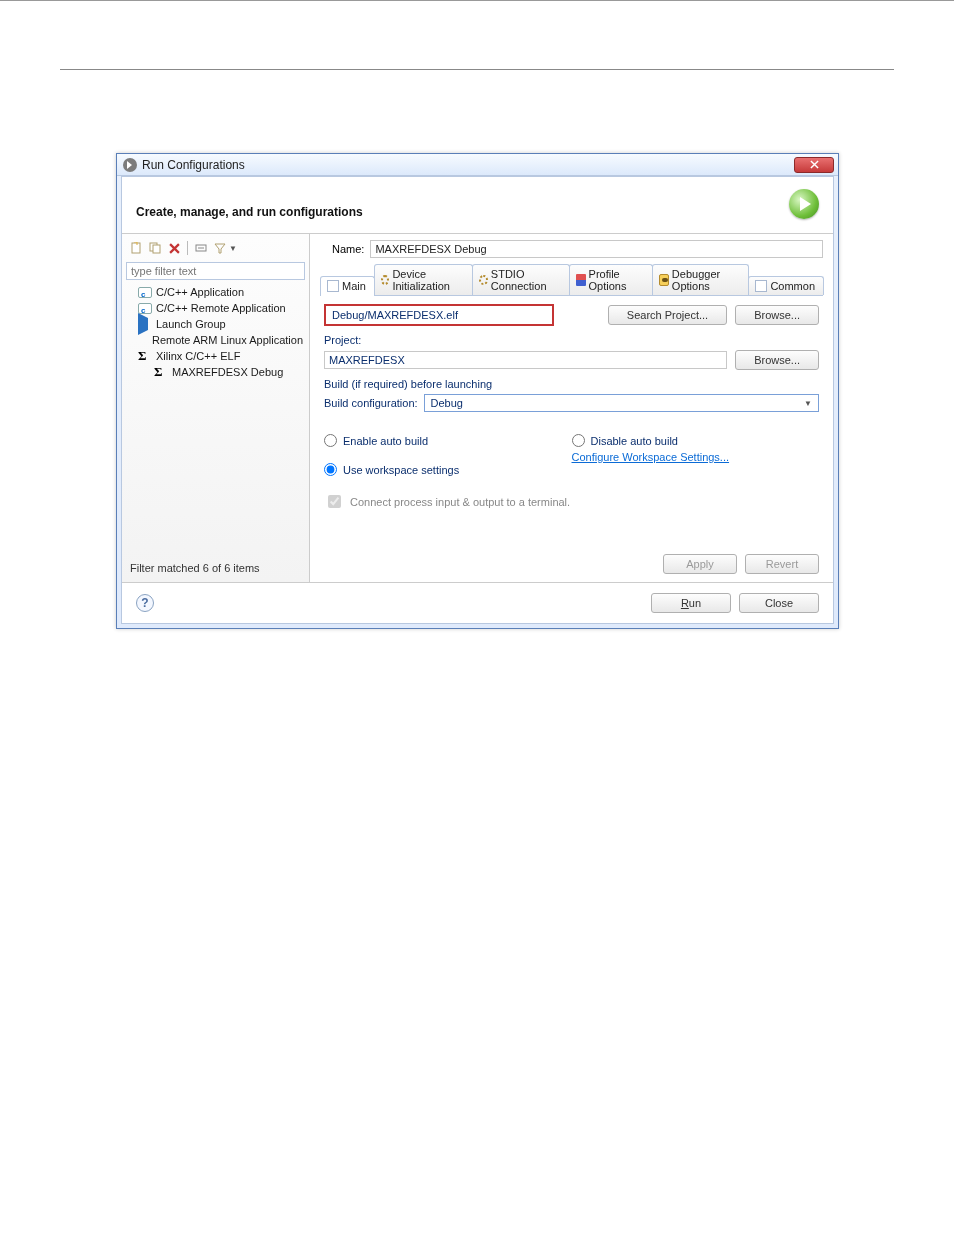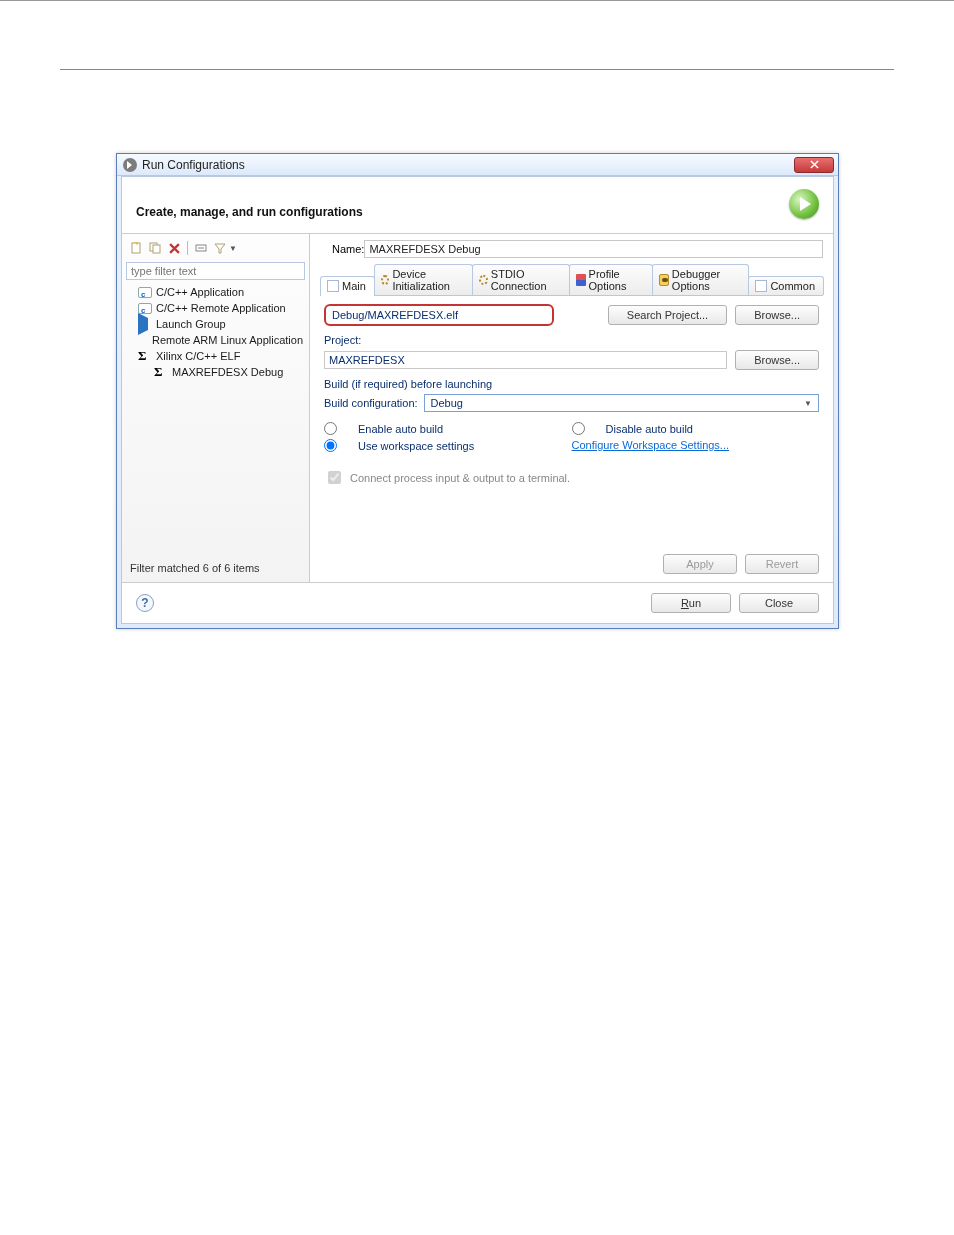--- a/index.html
+++ b/index.html
@@ -88,21 +88,21 @@
   .ti-icon { width:14px; height:12px; display:inline-block; }
   .ic-capp { width:14px; height:11px; border:1px solid #8aa; border-radius:2px; background:#fff; }
   .ic-capp::after { content:"c"; font-size:8px; color:#06c; position:relative; left:2px; top:-1px; font-weight:bold; }
   .ic-launch { width:0; height:0; border-left:10px solid #2a72c2; border-top:5px solid transparent; border-bottom:5px solid transparent; }
   .ic-arm { width:11px; height:11px; background:#c43434; border-radius:1px; }
   .ic-sigma { color:#000; font-weight:bold; font-size:13px; line-height:11px; font-family:"Times New Roman"; }
   .filter-status { font-size:11px; color:#333; padding:6px 4px 2px; }
   .right-pane {
     flex:1; display:flex; flex-direction:column; padding:6px 10px 8px; background:#fff;
   }
-  .name-row { display:flex; align-items:center; font-size:11px; margin-bottom:6px;padding-left:12px; }
+  .name-row { display:flex; align-items:center; gap:6px; font-size:11px; margin-bottom:6px;padding-left:12px; }
   .name-row input {
     flex:1; border:1px solid #c8c8c8; font-size:11px; padding:2px 4px; color:#222;
   }
   .tabs {
     display:flex; align-items:flex-end; gap:0; border-bottom:1px solid #b8c8e0;
     font-size:11px;
   }
   .tab {
     display:flex; align-items:center; gap:3px; padding:3px 8px 3px 6px;
     border:1px solid #b8c8e0; border-bottom:none; margin-right:-1px;
@@ -119,41 +119,41 @@
   .ic-prof { background:linear-gradient(#e05050 50%,#4060d0 50%); border-radius:1px; }
   .ic-bug { background:#f6cf5a; border:1px solid #b48b2d; border-radius:2px; position:relative; }
   .ic-bug::after { content:""; position:absolute; top:3px; left:2px; width:6px; height:4px; background:#6a5015; border-radius:2px; }
   .ic-com { border:1px solid #a8b8d0; background:#fff; }
 
   .panel-body {
     flex:1; padding:8px 4px 0; font-size:11px; color:#0b2f6e;
   }
   .row { display:flex; align-items:center; gap:8px; margin-bottom:8px; }
   .app-input {
-    border:2px solid #c43434; border-radius:6px; padding:3px 6px;
+    border:2px solid #c43434; border-radius:0; padding:3px 6px;
     font-size:11px; color:#0b2f6e; background:#fff; width:230px;
   }
   .btn {
     font-size:11px; padding:3px 18px; border:1px solid #b0b0b0; border-radius:3px;
     background:linear-gradient(#fdfdfd,#e8e8e8); color:#333; min-width:74px; text-align:center;
     cursor:default;
   }
   .btn.disabled { color:#9a9a9a; }
   .proj-input {
     flex:1; border:1px solid #c8c8c8; font-size:11px; padding:2px 4px; color:#0b2f6e;
   }
   .section-label { color:#0b2f6e; margin:6px 0 4px; }
   .build-row { display:flex; align-items:center; gap:6px; margin-bottom:10px; }
   .select-shell {
     border:1px solid #7aa0d8; padding:2px 6px; display:flex; align-items:center; gap:6px;
     flex:1; background:#fff; justify-content:space-between;
   }
   .select-arrow { font-size:8px; color:#555; }
   .radio-grid { display:grid; grid-template-columns:1fr 1fr; row-gap:4px; font-size:11px; }
-  .radio { display:flex; align-items:center; gap:21px; color:#0b2f6e; }
+  .radio { display:flex; align-items:center; gap:6px; color:#0b2f6e;margin-top:12px; }
   .radio input { margin:0; }
   .link { color:#0b6bd6; text-decoration:underline; cursor:pointer; }
   .check-row { display:flex; align-items:center; gap:6px; color:#888; margin-top:16px; }
   .check-row input { accent-color:#9aa; }
   .bottom-btns {
     display:flex; gap:8px; justify-content:flex-end; padding:6px 4px 0; border-top:0;
   }
   .footer {
     border-top:1px solid #ccc; padding:10px 14px 10px; display:flex; align-items:center;
     background:#fff;

